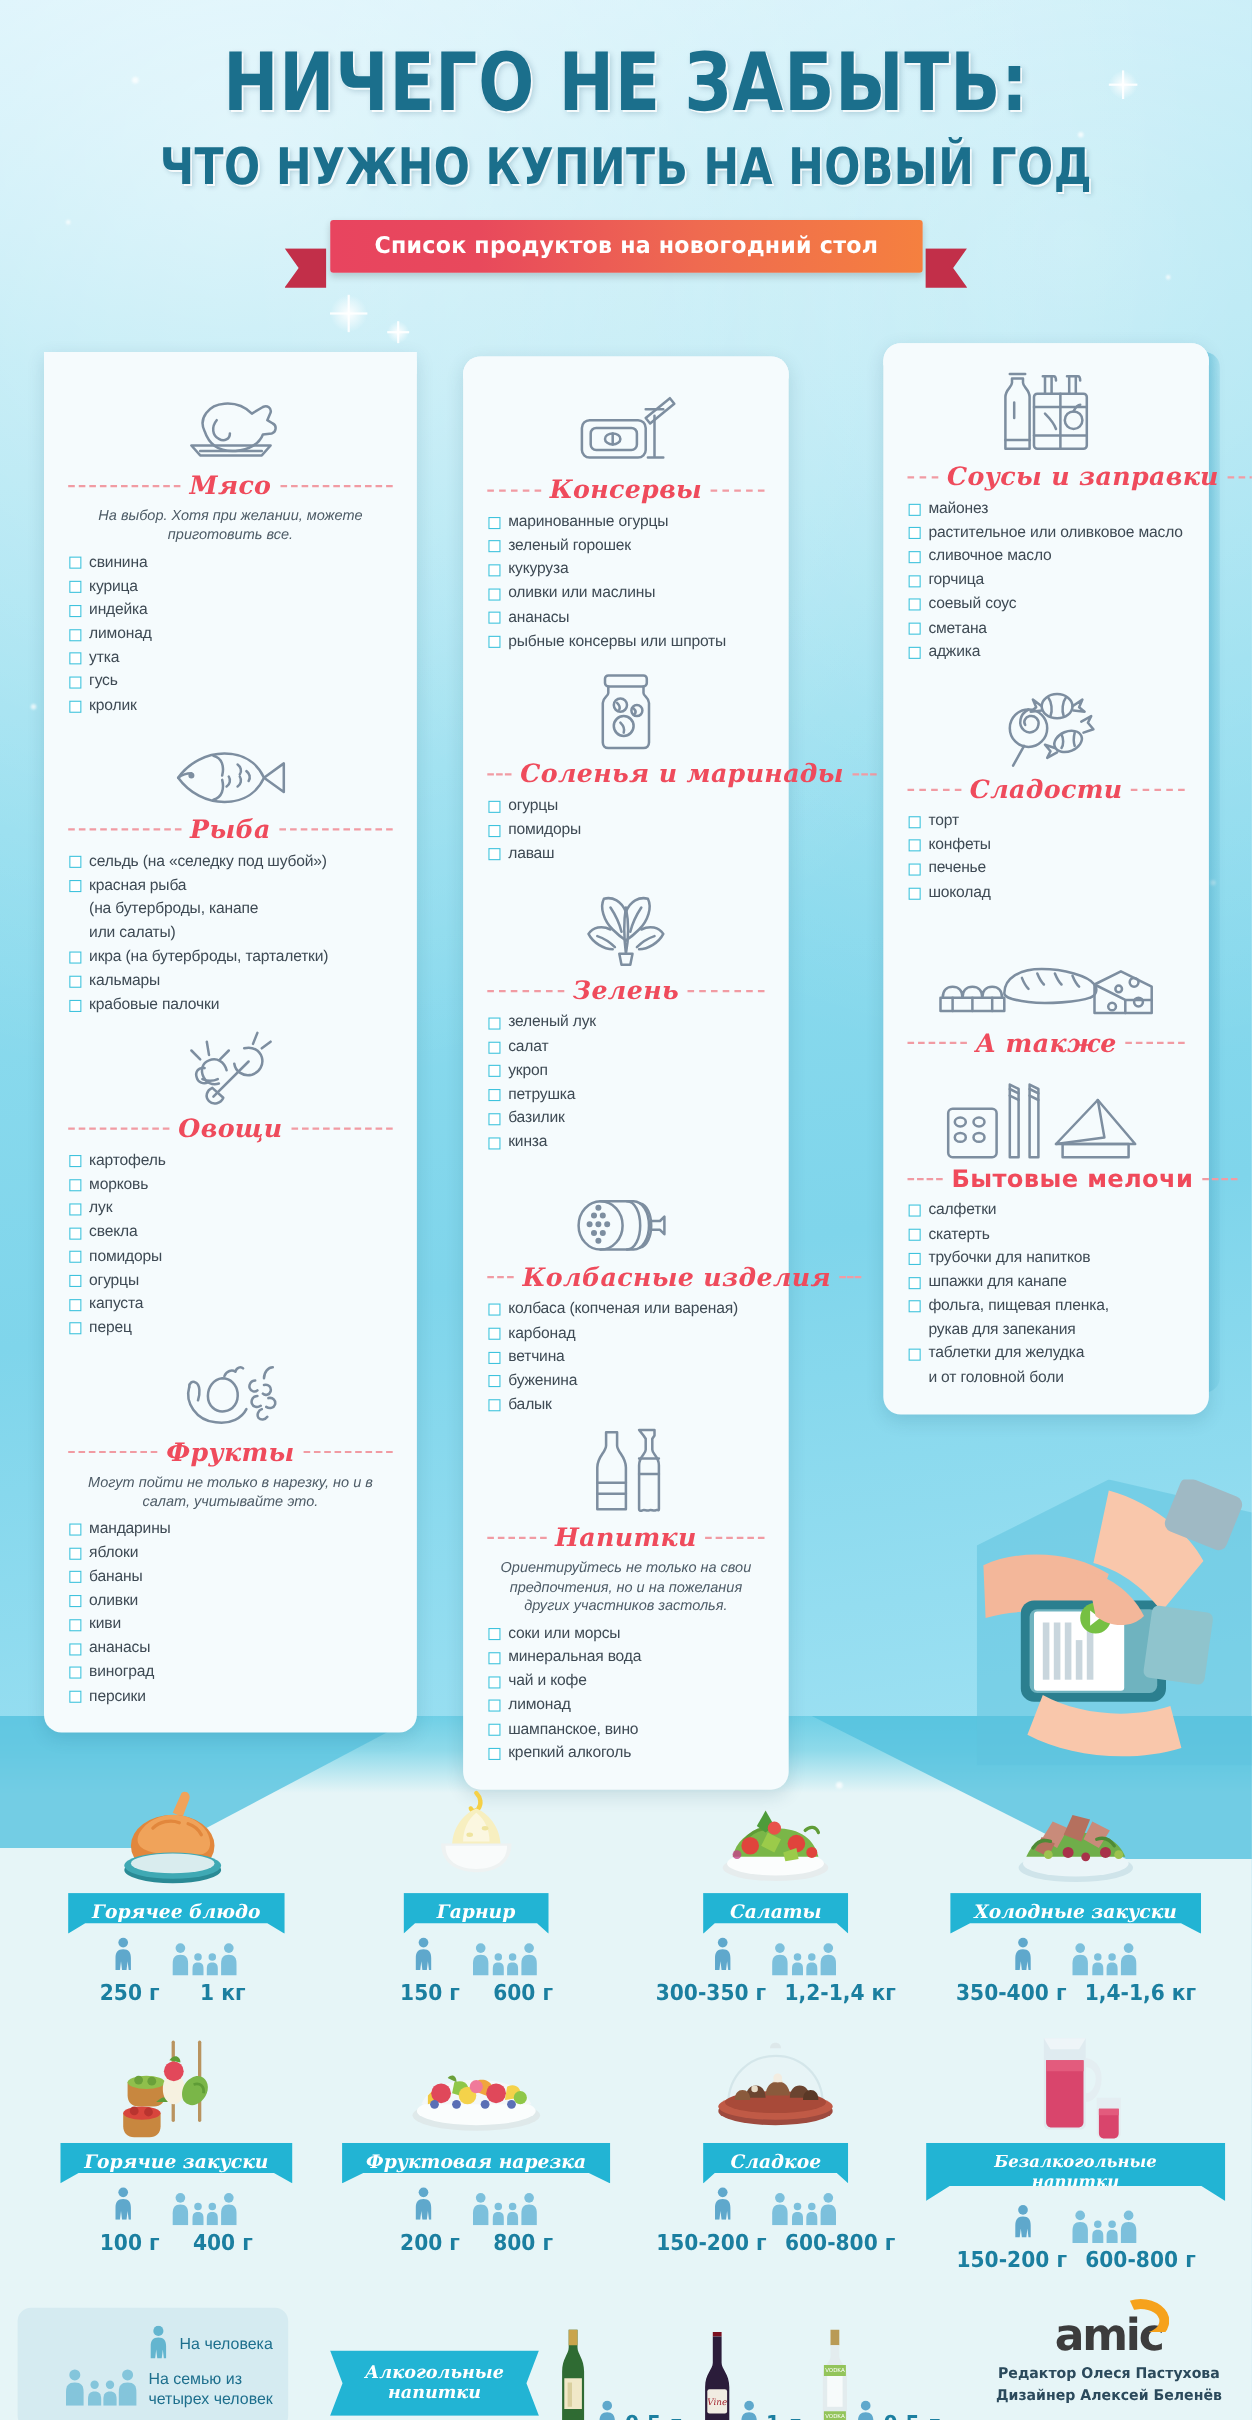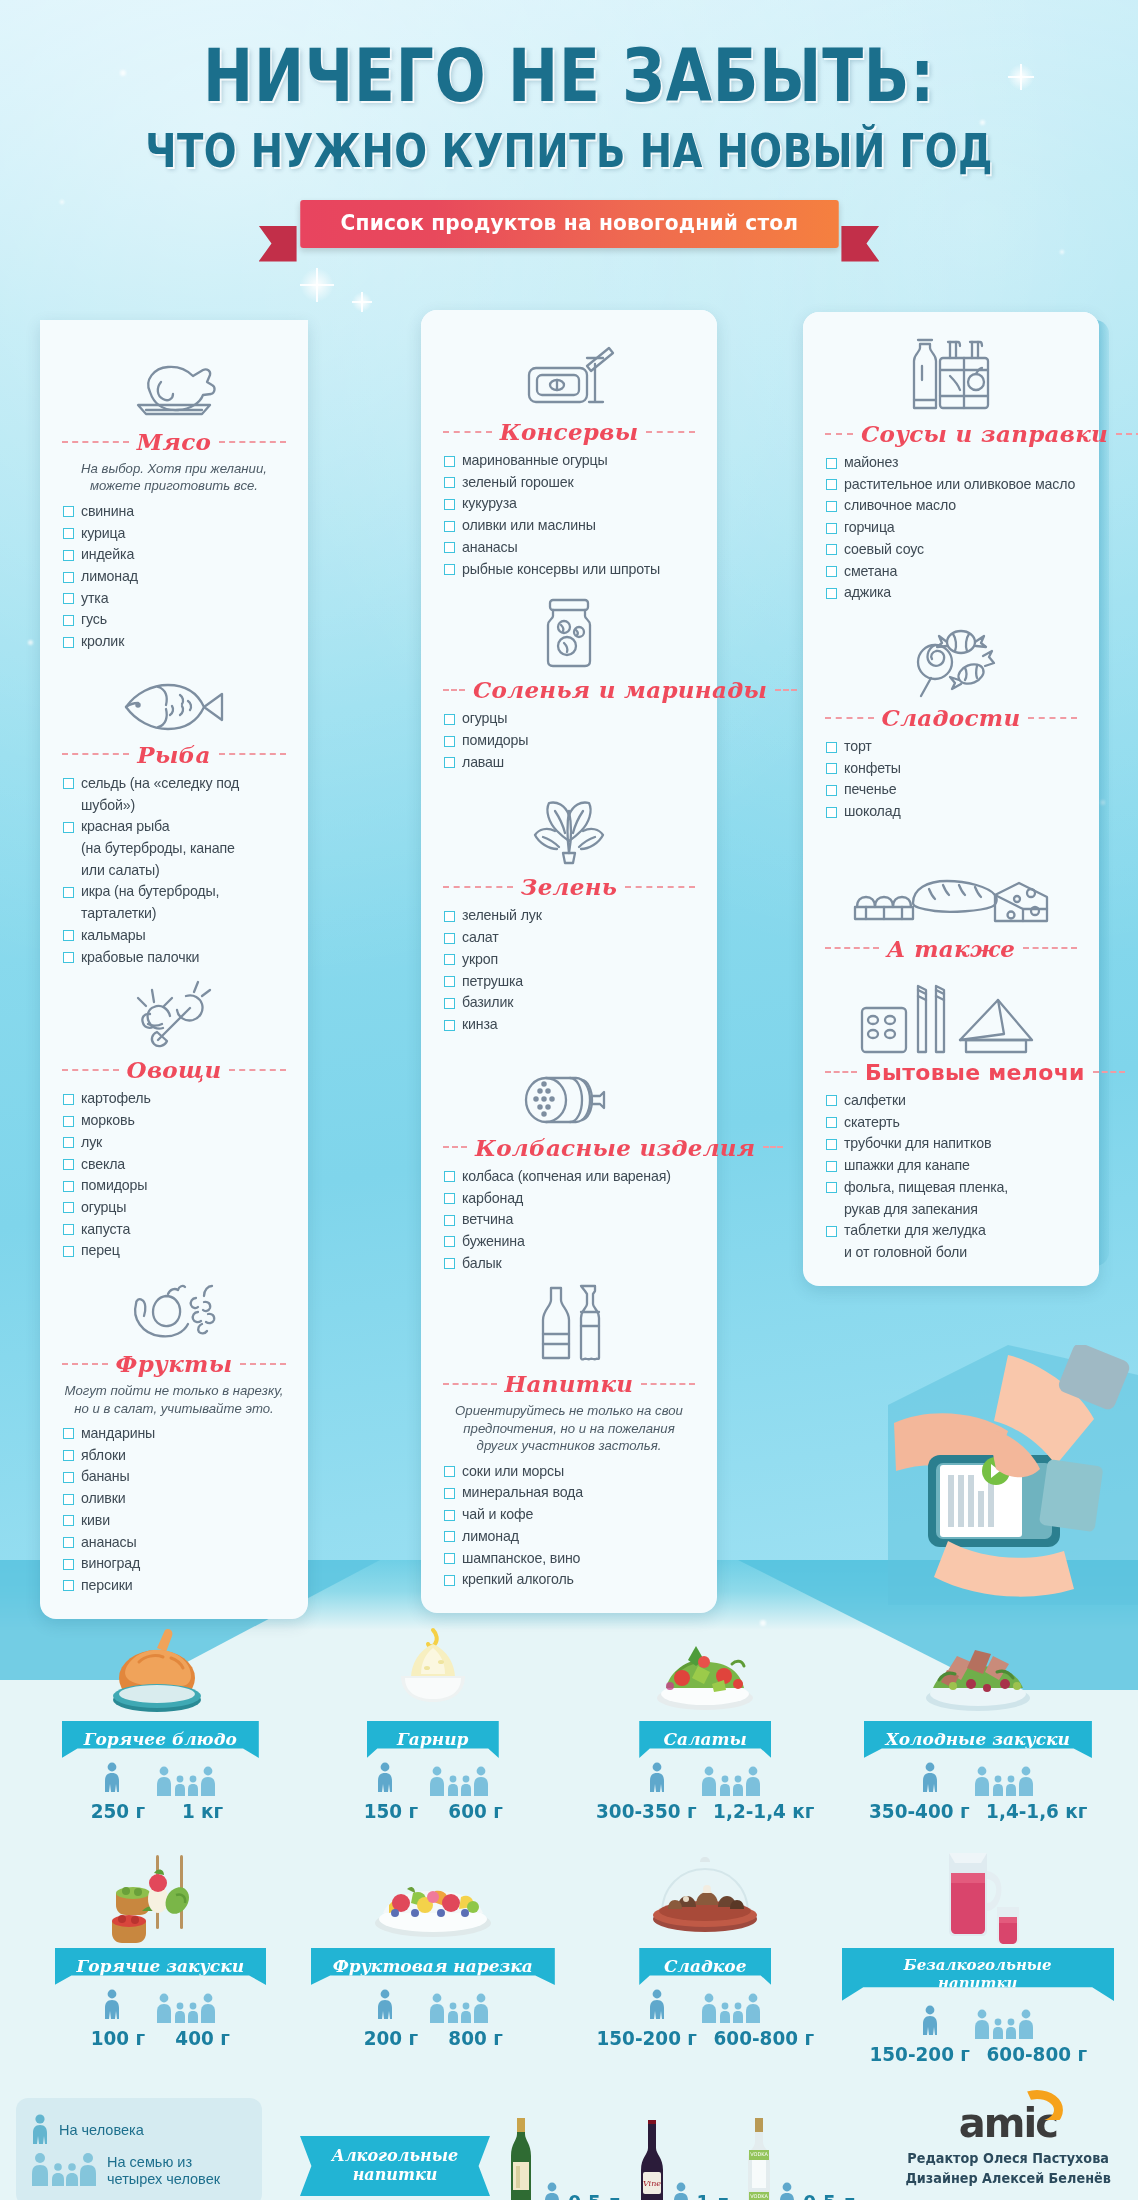--- a/index.html
+++ b/index.html
@@ -110,22 +110,22 @@
 
   
   .cards { position: absolute; top: 310px; left: 0; width: 1138px; z-index: 4; }
   .card {
     position: absolute;
     background: #f5fbfd;
     border-radius: 0 0 16px 16px;
     box-shadow: 0 5px 16px rgba(10,70,100,.14);
     padding: 0 22px 22px;
   }
-  .card.c1 { left: 40px;  width: 268px; top: 10px;  }
-  .card.c2 { left: 421px; width: 296px; top: 0;   }
+  .card.c1 { left: 40px;  width: 339px; top: 10px;  }
+  .card.c2 { left: 421px; width: 296px; top: 14px;   }
   .card.c3 { left: 803px; width: 296px; top: 2px;   }
 
   .card-top-torn {
     position: relative; height: 20px; margin: 0 -22px 4px;
     background: #f5fbfd;
   }
   .card.c1 .card-top-torn {
     clip-path: polygon(0 42%, 6% 18%, 13% 44%, 21% 14%, 29% 42%, 38% 16%, 47% 46%, 56% 18%, 65% 44%, 74% 16%, 83% 44%, 92% 18%, 100% 42%, 100% 100%, 0 100%);
   }
   .card.c2 .card-top-torn, .card.c3 .card-top-torn {
@@ -243,21 +243,21 @@
   
   .person { display: inline-block; }
   .grp { display: inline-flex; align-items: flex-end; gap: 1px; }
 
   
   .legend {
     position: absolute; left: 16px; top: 2098px;
     width: 246px; background: #d5ebf1; border-radius: 12px;
     padding: 12px 14px; text-align: left;
   }
-  .legend-row { display: flex; align-items: center; gap: 9px; margin: 4px 0; }
+  .legend-row { display: flex; align-items: center; gap: 9px; margin: 4px 0; justify-content: flex-end; }
   .legend-text { font-size: 14.5px; color: #1d6f8d; line-height: 1.2; }
 
   .alco { position: absolute; left: 300px; top: 2116px; display: flex; align-items: center; gap: 14px; }
   .alco-label {
     background: #22b4d4; color: #fff;
     font-family: "DejaVu Serif", serif; font-style: italic; font-weight: bold;
     font-size: 16px; line-height: 1.15; text-align: center;
     padding: 11px 18px 12px; width: 190px;
     clip-path: polygon(0 0, 100% 0, 94% 50%, 100% 100%, 0 100%, 6% 50%);
   }

